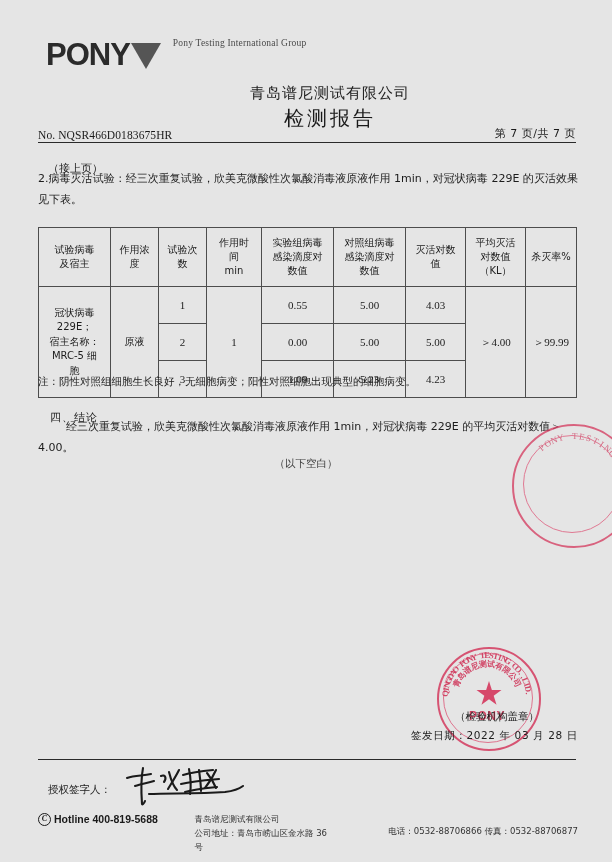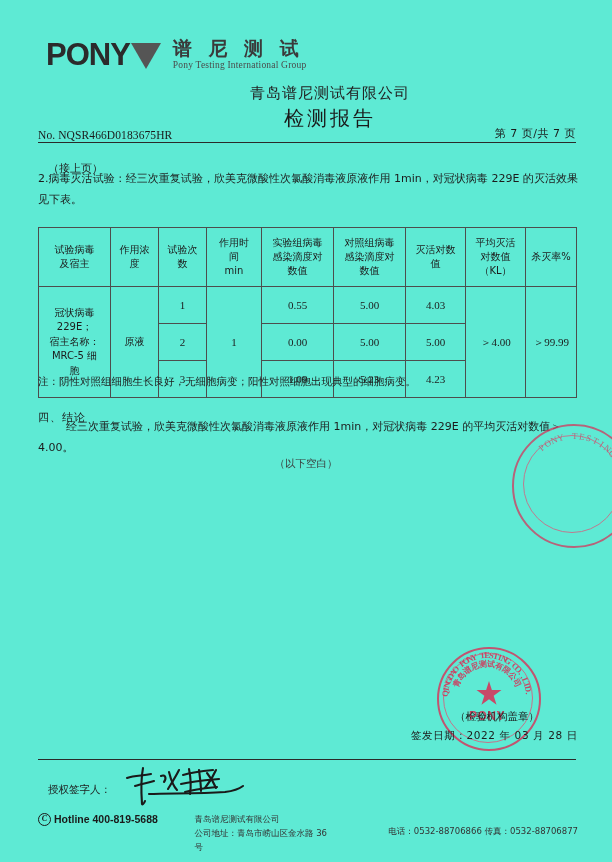--- a/index.html
+++ b/index.html
@@ -13,21 +13,21 @@
     position: relative;
     font-family: "Liberation Serif", "DejaVu Serif", serif;
     color: #1a1a1a;
     overflow: hidden;
   }
   .page {
     position: absolute;
     left: 0; top: 0;
     width: 612px;
     height: 862px;
-    background: #5eead4;
+    background: #e5e5e5;
   }
 
   
   .header-area {
     position: absolute;
     left: 0; top: 0; width: 612px; height: 128px;
   }
   .logo-block {
     position: absolute;
     left: 46px;
@@ -195,21 +195,21 @@
     top: 375px;
     width: 540px;
     font-family: "DejaVu Sans", "Liberation Sans", sans-serif;
     font-size: 10.5px;
     color: #1c1c1c;
   }
 
   
   .concl-head {
     position: absolute;
-    left: 38px;
+    left: 50px;
     top: 410px;
     font-family: "DejaVu Sans", "Liberation Sans", sans-serif;
     font-size: 11px;
     color: #1c1c1c;
     letter-spacing: 1px;
   }
   .concl-body {
     position: absolute;
     left: 38px;
     top: 416px;
@@ -430,21 +430,20 @@
 
 <div class="page">
 
   <div class="header-area">
     <div class="logo-block">
       <div class="pony-word">
         <span>PONY</span>
         <span class="pony-tri"></span>
       </div>
       <div class="cn-brand">
-        <div class="cn-brand-main">谱 尼 测 试</div>
         <div class="cn-brand-sub">Pony Testing International Group</div>
       </div>
     </div>
     <div class="company-name">青岛谱尼测试有限公司</div>
     <div class="report-title">检测报告</div>
   </div>
 
   <div class="no-line-row">
     <div class="report-no">No. NQSR466D0183675HR</div>
     <div class="page-num">第 7 页/共 7 页</div>

